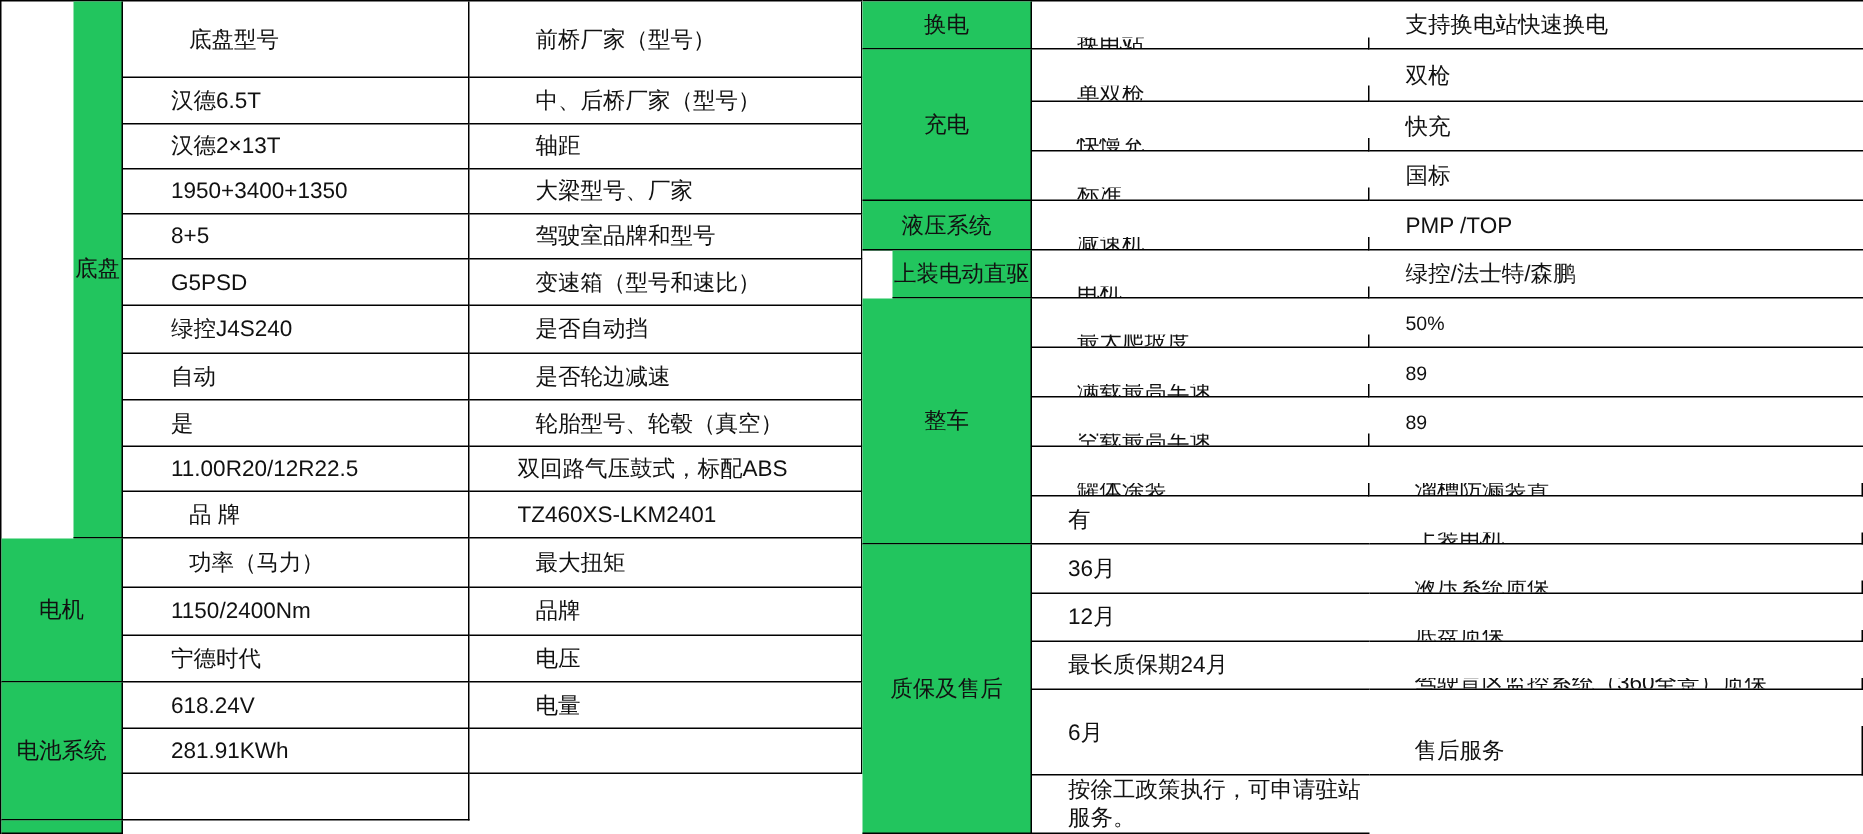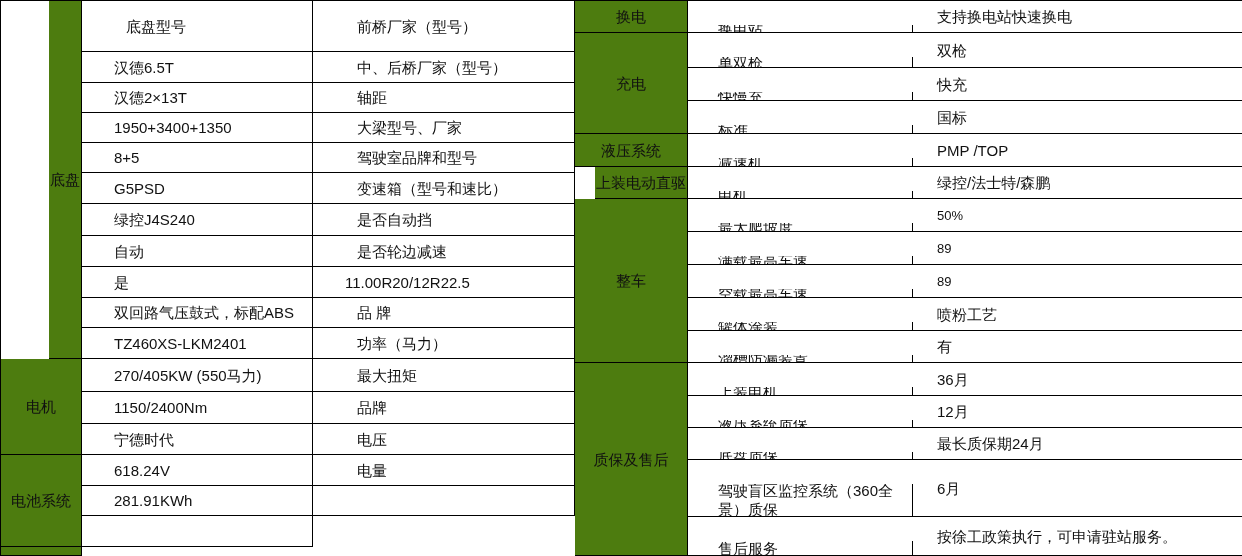--- a/index.html
+++ b/index.html
@@ -18,21 +18,21 @@
     left:575px;width:667px;height:556px;
     border-top:1px solid #000;
     grid-template-columns:113px 225px 329px;
     grid-template-rows:32px 35px 33px 33px 33px 32px 33px 33px 33px 33px 32px 33px 32px 32px 57px 39px;
   }
   .cell{
     box-sizing:border-box;border-right:1px solid #000;border-bottom:1px solid #000;
     display:flex;align-items:center;overflow:hidden;
     font-size:15px;line-height:19px;white-space:normal;
   }
-  .sec{background:#4d7c0f;justify-content:center;text-align:center;grid-column:1;}
+  .sec{background:#22c55e;justify-content:center;text-align:center;grid-column:1;}
   .lab{padding-left:44px;padding-right:8px;}
   .val{padding-left:32px;padding-right:6px;}
   #right-tbl .lab{padding-left:30px;margin-top:24px;}
   #right-tbl .val{padding-left:24px;border-right:none;}
   .small{font-size:13px;}
   
   .ls0{grid-row:1 / span 11;margin-left:48px;} .ls1{grid-row:12 / span 3;} .ls2{grid-row:15 / span 3;} .ls3{grid-row:18;}
   
   .rs0{grid-row:1;} .rs1{grid-row:2 / span 3;} .rs2{grid-row:5;} .rs3{grid-row:6;margin-left:20px;}
   .rs4{grid-row:7 / span 5;} .rs5{grid-row:12 / span 5;}
@@ -58,27 +58,27 @@
     <div class="cell lab">大梁型号、厂家</div>
     <div class="cell val">8+5</div>
     <div class="cell lab">驾驶室品牌和型号</div>
     <div class="cell val">G5PSD</div>
     <div class="cell lab">变速箱（型号和速比）</div>
     <div class="cell val">绿控J4S240</div>
     <div class="cell lab">是否自动挡</div>
     <div class="cell val">自动</div>
     <div class="cell lab">是否轮边减速</div>
     <div class="cell val">是</div>
+    <div class="cell lab">轮胎型号、轮毂（真空）</div>
     <div class="cell val">11.00R20/12R22.5</div>
     <div class="cell val">双回路气压鼓式，标配ABS</div>
 
     <div class="cell lab">品 牌</div>
     <div class="cell val">TZ460XS-LKM2401</div>
     <div class="cell lab">功率（马力）</div>
-    <div class="cell val">270/405KW (550马力)</div>
     <div class="cell lab">最大扭矩</div>
     <div class="cell val">1150/2400Nm</div>
 
     <div class="cell lab">品牌</div>
     <div class="cell val">宁德时代</div>
     <div class="cell lab">电压</div>
     <div class="cell val">618.24V</div>
     <div class="cell lab">电量</div>
     <div class="cell val">281.91KWh</div>
 
@@ -110,21 +110,20 @@
     <div class="cell lab">电机</div>
     <div class="cell val">绿控/法士特/森鹏</div>
 
     <div class="cell lab">最大爬坡度</div>
     <div class="cell val small">50%</div>
     <div class="cell lab">满载最高车速</div>
     <div class="cell val small">89</div>
     <div class="cell lab">空载最高车速</div>
     <div class="cell val small">89</div>
     <div class="cell lab">罐体涂装</div>
-    <div class="cell val">喷粉工艺</div>
     <div class="cell lab">溜槽防漏装置</div>
     <div class="cell val">有</div>
 
     <div class="cell lab">上装电机</div>
     <div class="cell val">36月</div>
     <div class="cell lab">液压系统质保</div>
     <div class="cell val">12月</div>
     <div class="cell lab">底盘质保</div>
     <div class="cell val">最长质保期24月</div>
     <div class="cell lab">驾驶盲区监控系统（360全景）质保</div>

